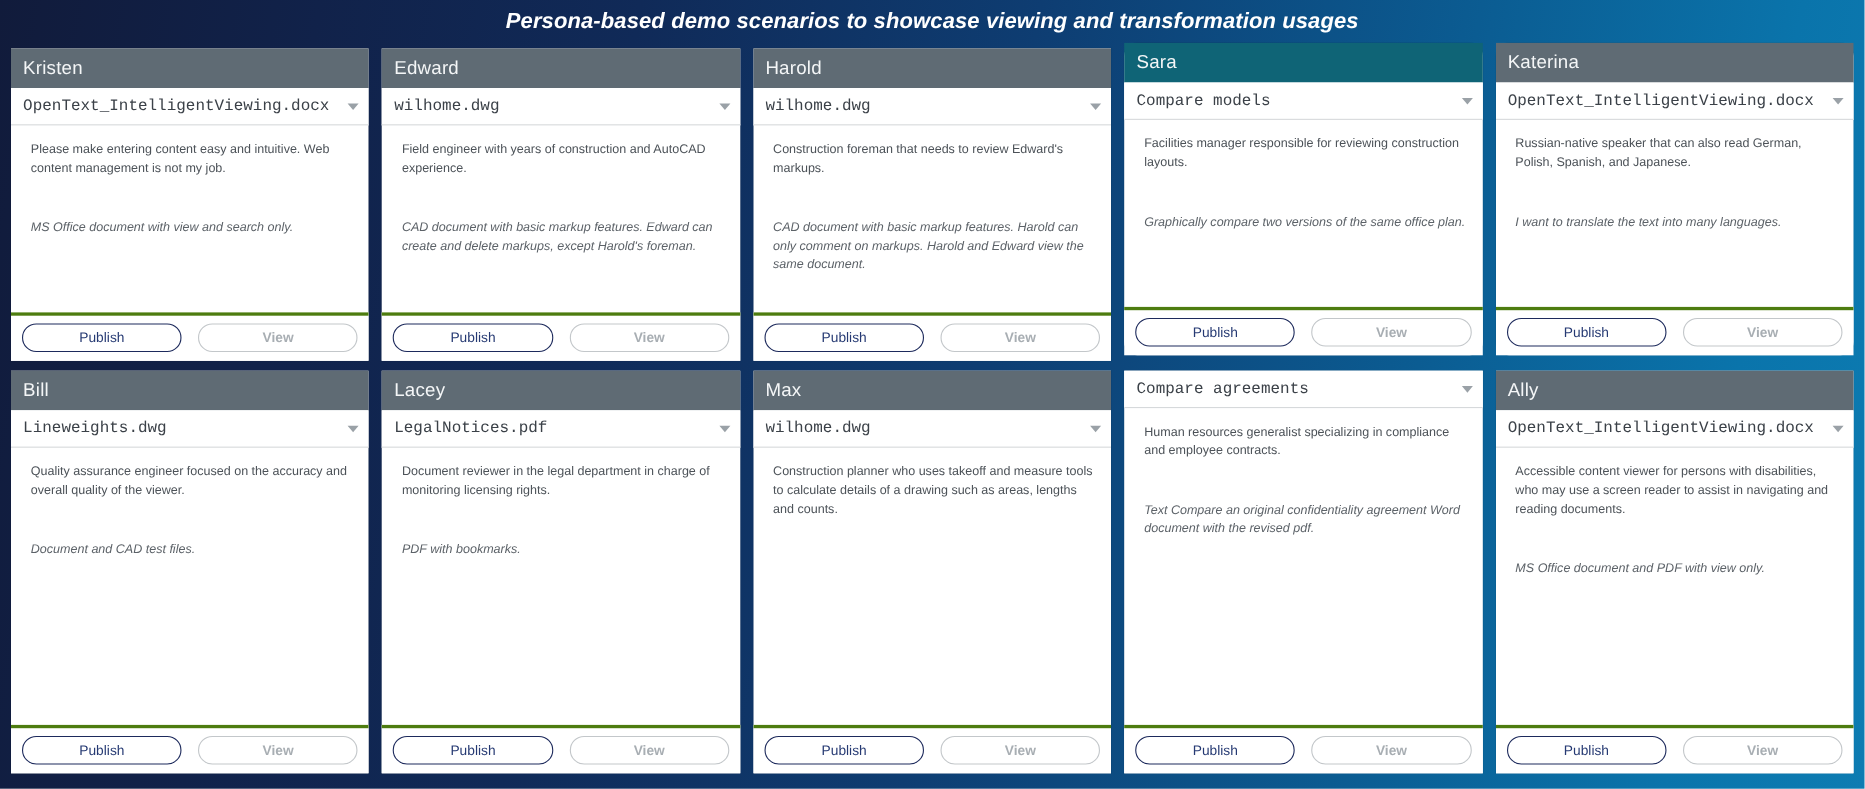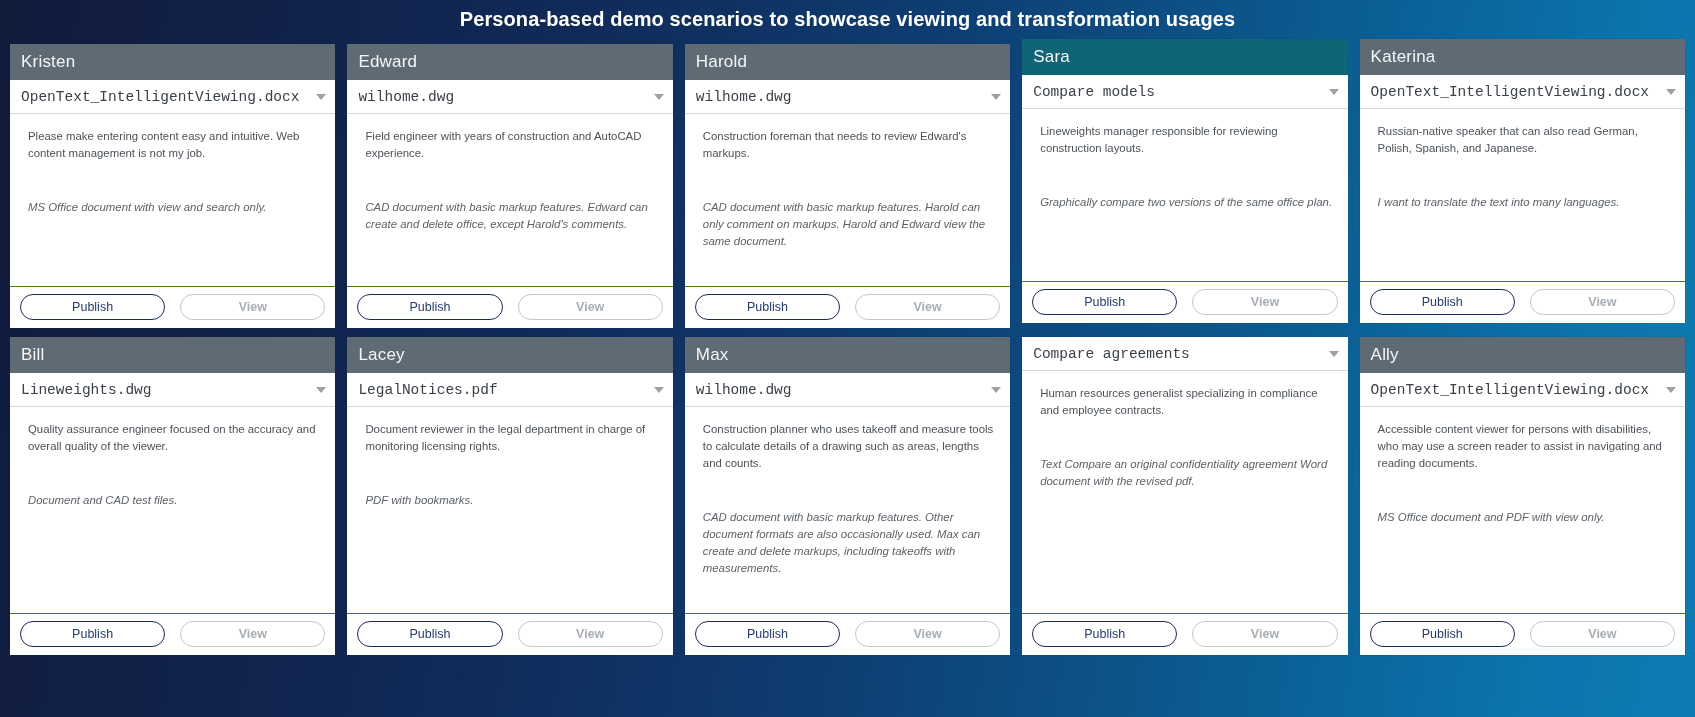--- a/index.html
+++ b/index.html
@@ -30,20 +30,21 @@
     align-items: center;
     justify-content: center;
     position: relative;
   }
   #page-title {
     color: #ffffff;
     font-size: 20px;
     font-weight: 700;
     letter-spacing: .1px;
     white-space: nowrap;
+    font-style: italic;
   }
 
   
   #cards-grid {
     position: absolute;
     left: 10px;
     top: 44px;
     width: 1675px;
     display: grid;
     grid-template-columns: repeat(5, 1fr);
@@ -52,21 +53,21 @@
     align-items: start;
   }
 
   .card {
     background: #ffffff;
     display: flex;
     flex-direction: column;
     box-shadow: 0 0 0 0.5px rgba(0,0,0,.08);
   }
   .card.row1 { height: 284px; }
-  .card.row2 { height: 318px; }
+  .card.row2 { height: 366px; }
   .card.raised { margin-top: -5px; border-radius: 12px; }
 
   
   .card-header {
     height: 36px;
     display: flex;
     align-items: center;
     padding: 0 11px;
     background: #5f6b74;
   }
@@ -121,21 +122,21 @@
     color: #5c6268;
     font-size: 11.4px;
     line-height: 17px;
     font-style: italic;
     margin-top: 37px;
   }
   .card.dense .persona-note { }
 
   
   .card-footer {
-    border-top: 1px solid #4d7c0f;
+    border-top: 3px solid #4d7c0f;
     padding: 7px 10px 8px 10px;
     display: flex;
     gap: 15px;
     background: #ffffff;
   }
   .btn {
     flex: 1 1 0;
     height: 26px;
     border-radius: 13px;
     font-size: 12.5px;
@@ -185,21 +186,21 @@
     <div class="card row1">
       <div class="card-header">
         <span class="card-header-title">Edward</span>
       </div>
       <div class="card-select">
         <span class="card-select-value">wilhome.dwg</span>
         <span class="caret"></span>
       </div>
       <div class="card-body">
         <p class="persona-desc">Field engineer with years of construction and AutoCAD experience.</p>
-        <p class="persona-note">CAD document with basic markup features. Edward can create and delete office, except Harold's comments.</p>
+        <p class="persona-note">CAD document with basic markup features. Edward can create and delete markups, except Harold's foreman.</p>
       </div>
       <div class="card-footer">
         <button class="btn btn-publish">Publish</button>
         <button class="btn btn-view">View</button>
       </div>
     </div>
     <div class="card row1 dense">
       <div class="card-header">
         <span class="card-header-title">Harold</span>
       </div>
@@ -218,21 +219,21 @@
     </div>
     <div class="card row1 raised">
       <div class="card-header teal">
         <span class="card-header-title">Sara</span>
       </div>
       <div class="card-select">
         <span class="card-select-value">Compare models</span>
         <span class="caret"></span>
       </div>
       <div class="card-body">
-        <p class="persona-desc">Lineweights manager responsible for reviewing construction layouts.</p>
+        <p class="persona-desc">Facilities manager responsible for reviewing construction layouts.</p>
         <p class="persona-note">Graphically compare two versions of the same office plan.</p>
       </div>
       <div class="card-footer">
         <button class="btn btn-publish">Publish</button>
         <button class="btn btn-view">View</button>
       </div>
     </div>
     <div class="card row1 raised">
       <div class="card-header">
         <span class="card-header-title">Katerina</span>
@@ -287,21 +288,20 @@
     <div class="card row2 dense">
       <div class="card-header">
         <span class="card-header-title">Max</span>
       </div>
       <div class="card-select">
         <span class="card-select-value">wilhome.dwg</span>
         <span class="caret"></span>
       </div>
       <div class="card-body">
         <p class="persona-desc">Construction planner who uses takeoff and measure tools to calculate details of a drawing such as areas, lengths and counts.</p>
-        <p class="persona-note">CAD document with basic markup features. Other document formats are also occasionally used. Max can create and delete markups, including takeoffs with measurements.</p>
       </div>
       <div class="card-footer">
         <button class="btn btn-publish">Publish</button>
         <button class="btn btn-view">View</button>
       </div>
     </div>
     <div class="card row2">
       <div class="card-select">
         <span class="card-select-value">Compare agreements</span>
         <span class="caret"></span>

